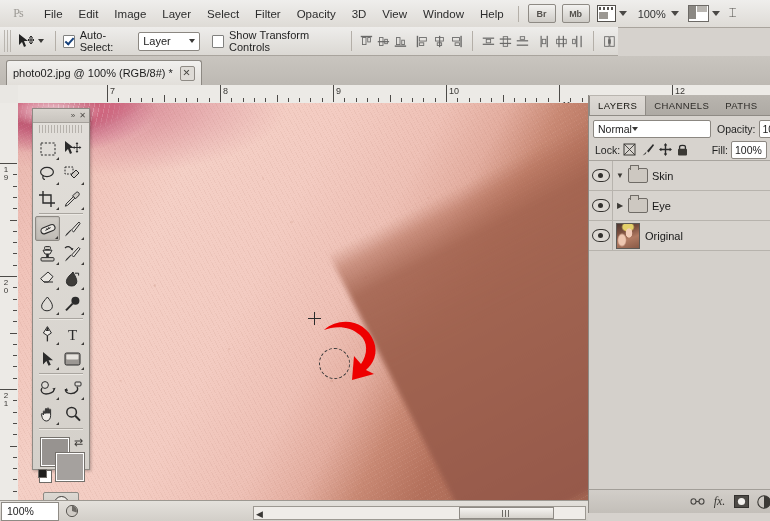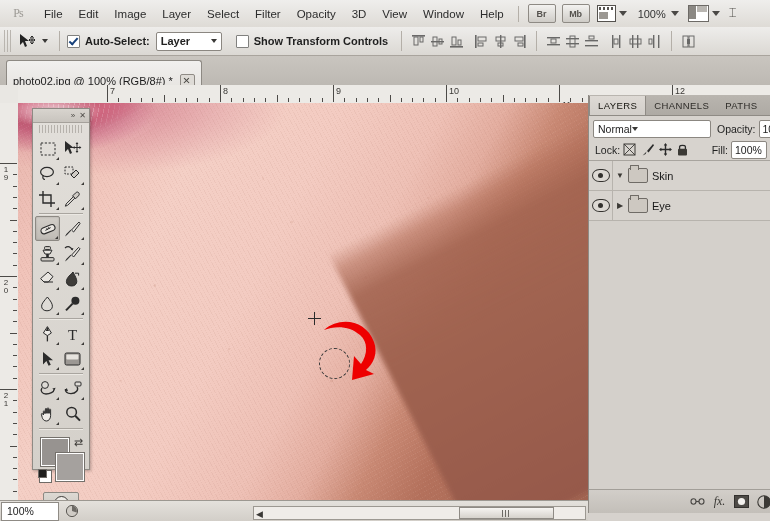--- a/index.html
+++ b/index.html
@@ -50,24 +50,24 @@
   .icon-film{
     width:17px;height:15px;border:1px solid #55524e;background:#fff;position:relative;margin-left:4px;
   }
   .icon-film:before{content:"";position:absolute;left:1px;top:1px;width:14px;height:3px;
     background:repeating-linear-gradient(90deg,#55524e 0 2px,#fff 2px 4px);}
   .icon-film:after{content:"";position:absolute;left:1px;top:6px;width:9px;height:7px;background:#9b9893;}
   .icon-text{width:10px;height:15px;margin-left:4px;color:#55524e;font-size:13px;line-height:14px;}
 
   
   .optionsbar{
-    position:absolute;left:0;top:27px;width:770px;height:29px;
+    position:absolute;left:0;top:27px;width:618px;height:29px;
     background:linear-gradient(#eeedeb,#dbd8d3);
     border-bottom:1px solid #a9a49d;
-    display:flex;align-items:center;padding-left:4px;box-sizing:border-box;font-weight:bold;
+    display:flex;align-items:center;padding-left:4px;box-sizing:border-box;
   }
   .grip{width:8px;height:22px;
     background:repeating-linear-gradient(90deg,#b9b5af 0 1px,transparent 1px 3px);
     margin-right:4px;}
   .move-tool{width:22px;height:22px;position:relative;}
   .move-tool svg{position:absolute;left:2px;top:3px;}
   .sm-caret{width:0;height:0;border-left:3.5px solid transparent;border-right:3.5px solid transparent;
     border-top:4px solid #3a3937;margin:0 4px;}
   .ob-sep{width:1px;height:20px;background:#b4afa8;margin:0 7px;}
   .chk{
@@ -91,21 +91,21 @@
   
   .tabstrip{
     position:absolute;left:0;top:56px;width:770px;height:29px;
     background:linear-gradient(#c9c5bf,#bdb9b3);
     border-bottom:1px solid #918d87;
   }
   .doctab{
     position:absolute;left:6px;top:4px;height:24px;
     background:linear-gradient(#f1f0ee,#e2dfda);
     border:1px solid #8d8983;border-bottom:none;border-radius:3px 3px 0 0;
-    display:flex;align-items:center;padding:8px 6px;font-size:11px;color:#1c1c1c;
+    display:flex;align-items:center;padding:0 6px;font-size:11px;color:#1c1c1c;
   }
   .tabclose{
     width:13px;height:13px;border:1px solid #8f8b85;background:#dedbd6;border-radius:2px;
     margin-left:7px;position:relative;
   }
   .tabclose:before,.tabclose:after{
     content:"";position:absolute;left:2px;top:5.5px;width:7px;height:1.3px;background:#46443f;}
   .tabclose:before{transform:rotate(45deg);}
   .tabclose:after{transform:rotate(-45deg);}
 
@@ -840,20 +840,27 @@
 
         <div class="lrow">
           <div class="eye-cell">
               <span class="eye"></span>
             </div>
           <span class="twisty">▶</span>
           <span class="folder"></span>
           <span class="lname">Eye</span>
         </div>
 
+        <div class="lrow">
+          <div class="eye-cell">
+              <span class="eye"></span>
+            </div>
+          <span class="thumb photo"></span>
+          <span class="lname">Original</span>
+        </div>
 
       </div>
     </div>
 
     <div class="panel-foot">
       <span class="foot-ico">
         <svg width="15" height="9" viewBox="0 0 15 9">
             <path d="M6 4.5 L9 4.5" stroke="#4a4845" stroke-width="1.2"></path>
             <rect x="1" y="1.8" width="5" height="5.4" rx="2.7" fill="none" stroke="#4a4845" stroke-width="1.1"></rect>
             <rect x="9" y="1.8" width="5" height="5.4" rx="2.7" fill="none" stroke="#4a4845" stroke-width="1.1"></rect>

